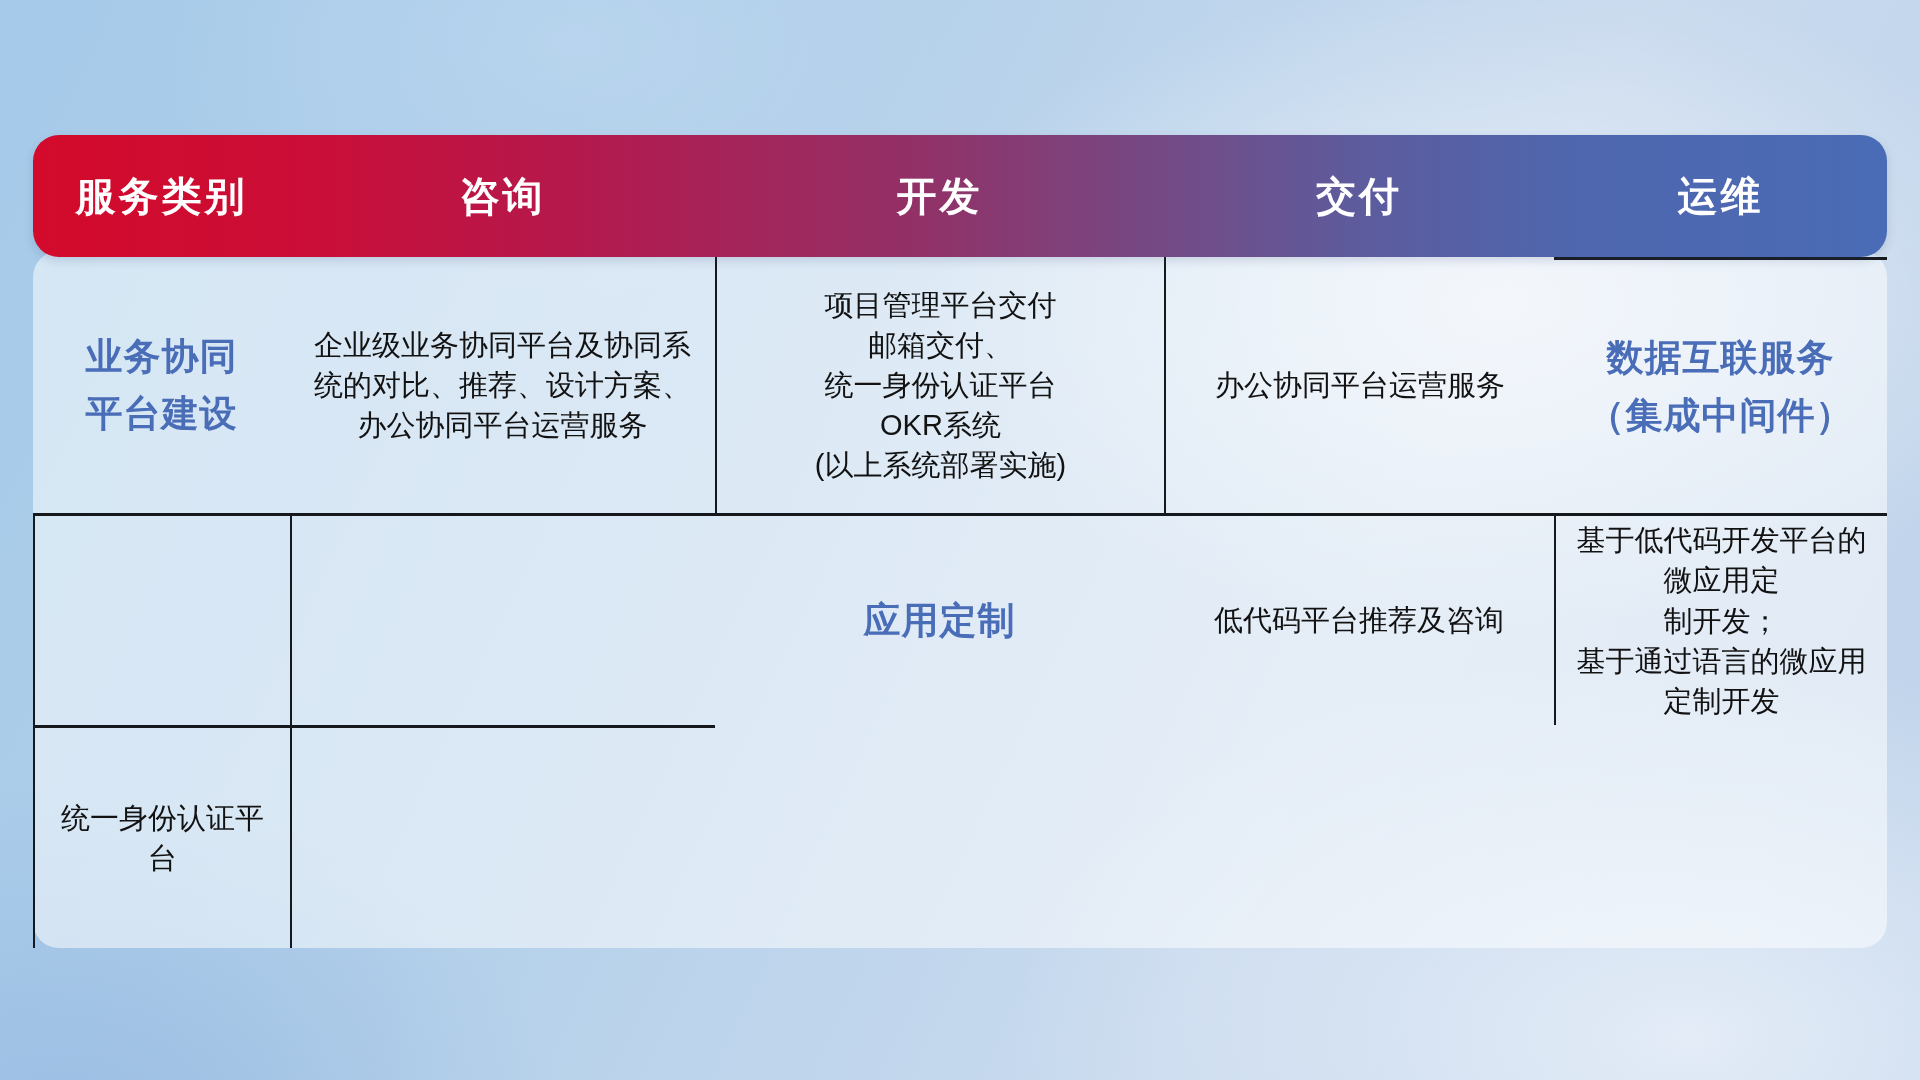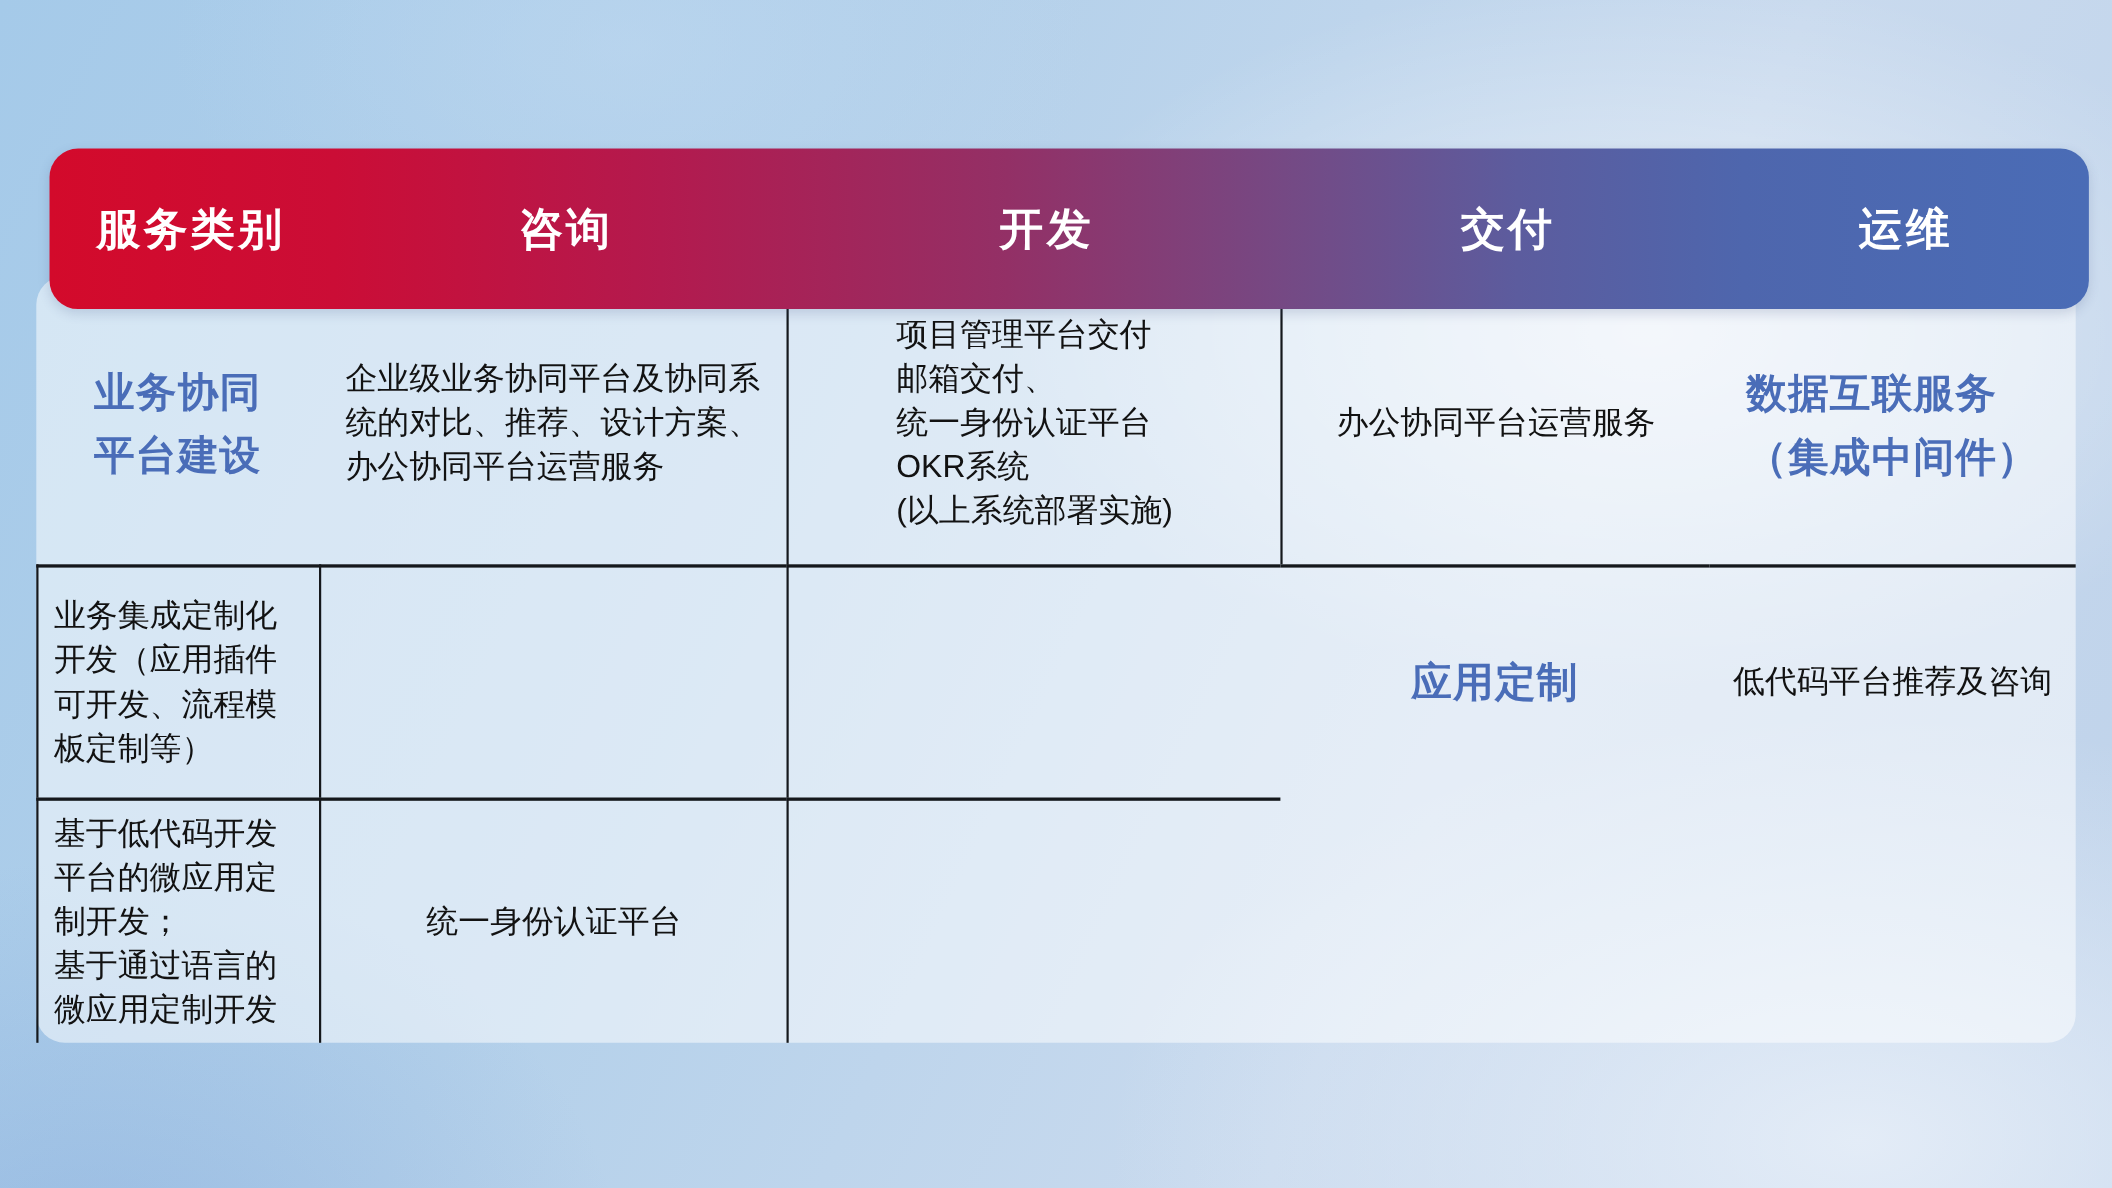--- a/index.html
+++ b/index.html
@@ -23,23 +23,23 @@
   .table-wrap {
     position: absolute;
     left: 33px;
     top: 135px;
     width: 1854px;
     height: 813px;
   }
 
   .tbl-header {
     position: absolute;
-    left: 12px; top: 0;
+    left: 0; top: 0;
     width: 1854px;
-    height: 146px;
+    height: 122px;
     border-radius: 26px;
     background: linear-gradient(90deg,
       #d30a2b 0%, #cb0d36 14%, #b31a4e 30%, #933066 47%,
       #744a85 61%, #5c5c9e 72%, #4e66ad 83%, #4a6cb6 100%);
     display: grid;
     grid-template-columns: 257px 425px 449px 390px 333px;
     align-items: center;
     z-index: 2;
     box-shadow: 0 4px 10px rgba(60,80,130,0.18);
   }
@@ -63,21 +63,21 @@
     display: grid;
     grid-template-columns: 257px 425px 449px 390px 333px;
     grid-template-rows: 256px 212px 223px;
     z-index: 1;
   }
 
   .td {
     display: flex;
     align-items: center;
     justify-content: center;
-    text-align: left;
+    text-align: center;
     white-space: pre-line;
     font-size: 29px;
     line-height: 1.38;
     color: #121212;
     padding: 6px 14px;
   }
   .td.category {
     font-size: 37px;
     font-weight: 700;
     color: #4a6db8;
@@ -105,22 +105,20 @@
 办公协同平台运营服务</div>
       <div class="td bl">项目管理平台交付
 邮箱交付、
 统一身份认证平台
 OKR系统
 (以上系统部署实施)</div>
       <div class="td bl">办公协同平台运营服务</div>
 
       <div class="td category bt">数据互联服务
 （集成中间件）</div>
-      <div class="td bl bt">业务集成定制化开发（应用插件
-可开发、流程模板定制等）</div>
       <div class="td bl bt"></div>
       <div class="td bl bt"></div>
 
       <div class="td category bt">应用定制</div>
       <div class="td bt">低代码平台推荐及咨询</div>
       <div class="td bl bt">基于低代码开发平台的微应用定
 制开发；
 基于通过语言的微应用定制开发</div>
       <div class="td bl bt">统一身份认证平台</div>
       <div class="td bl bt"></div>

